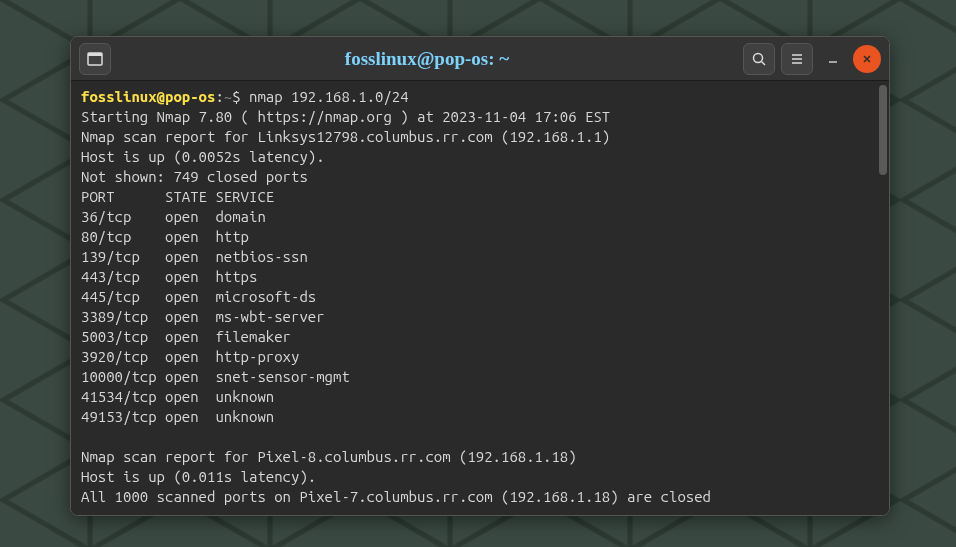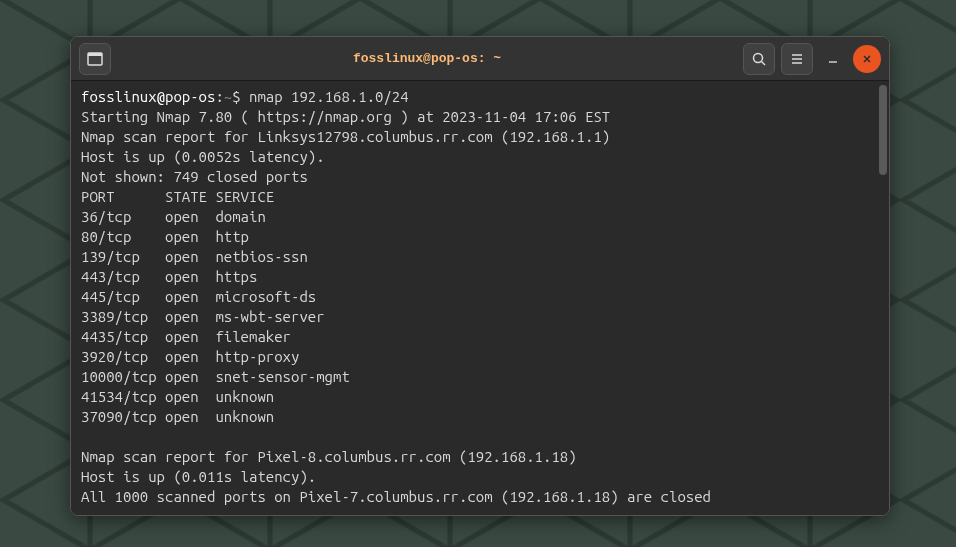--- a/index.html
+++ b/index.html
@@ -55,23 +55,23 @@
       display: flex;
       align-items: center;
       justify-content: center;
       cursor: pointer;
       color: #ddd;
     }
     
     .titlebar-title {
       flex: 1;
       text-align: center;
-      color: #fdba74;
-      font-family: Liberation Mono, monospace;
-      font-size: 13px;
+      color: #7dd3fc;
+      font-family: Liberation Serif, serif;
+      font-size: 19px;
       font-weight: 600;
     }
     
     .titlebar-right {
       display: flex;
       gap: 6px;
       align-items: center;
     }
     
     .window-control {
@@ -112,22 +112,22 @@
       position: absolute;
       right: 2px;
       top: 4px;
       width: 8px;
       height: 90px;
       background: #5a5a5a;
       border-radius: 4px;
     }
     
     .prompt-user {
-      color: #ffffff;
-      font-weight: normal;
+      color: #fde047;
+      font-weight: bold;
     }
     
     .prompt-sep {
       color: #d8d8d8;
     }
     
     .prompt-path {
       color: #888a85;
     }
     
@@ -186,23 +186,23 @@
 <span>Nmap scan report for Linksys12798.columbus.rr.com (192.168.1.1)</span>
 <span>Host is up (0.0052s latency).</span>
 <span>Not shown: 749 closed ports</span>
 <span>PORT      STATE SERVICE</span>
 <span>36/tcp    open  domain</span>
 <span>80/tcp    open  http</span>
 <span>139/tcp   open  netbios-ssn</span>
 <span>443/tcp   open  https</span>
 <span>445/tcp   open  microsoft-ds</span>
 <span>3389/tcp  open  ms-wbt-server</span>
-<span>4435/tcp  open  filemaker</span>
+<span>5003/tcp  open  filemaker</span>
 <span>3920/tcp  open  http-proxy</span>
 <span>10000/tcp open  snet-sensor-mgmt</span>
 <span>41534/tcp open  unknown</span>
-<span>37090/tcp open  unknown</span>
+<span>49153/tcp open  unknown</span>
 <span></span>
 <span>Nmap scan report for Pixel-8.columbus.rr.com (192.168.1.18)</span>
 <span>Host is up (0.011s latency).</span>
 <span>All 1000 scanned ports on Pixel-7.columbus.rr.com (192.168.1.18) are closed</span>
 <div class="scrollbar"></div></div>
 </div>
 
 </body></html>

